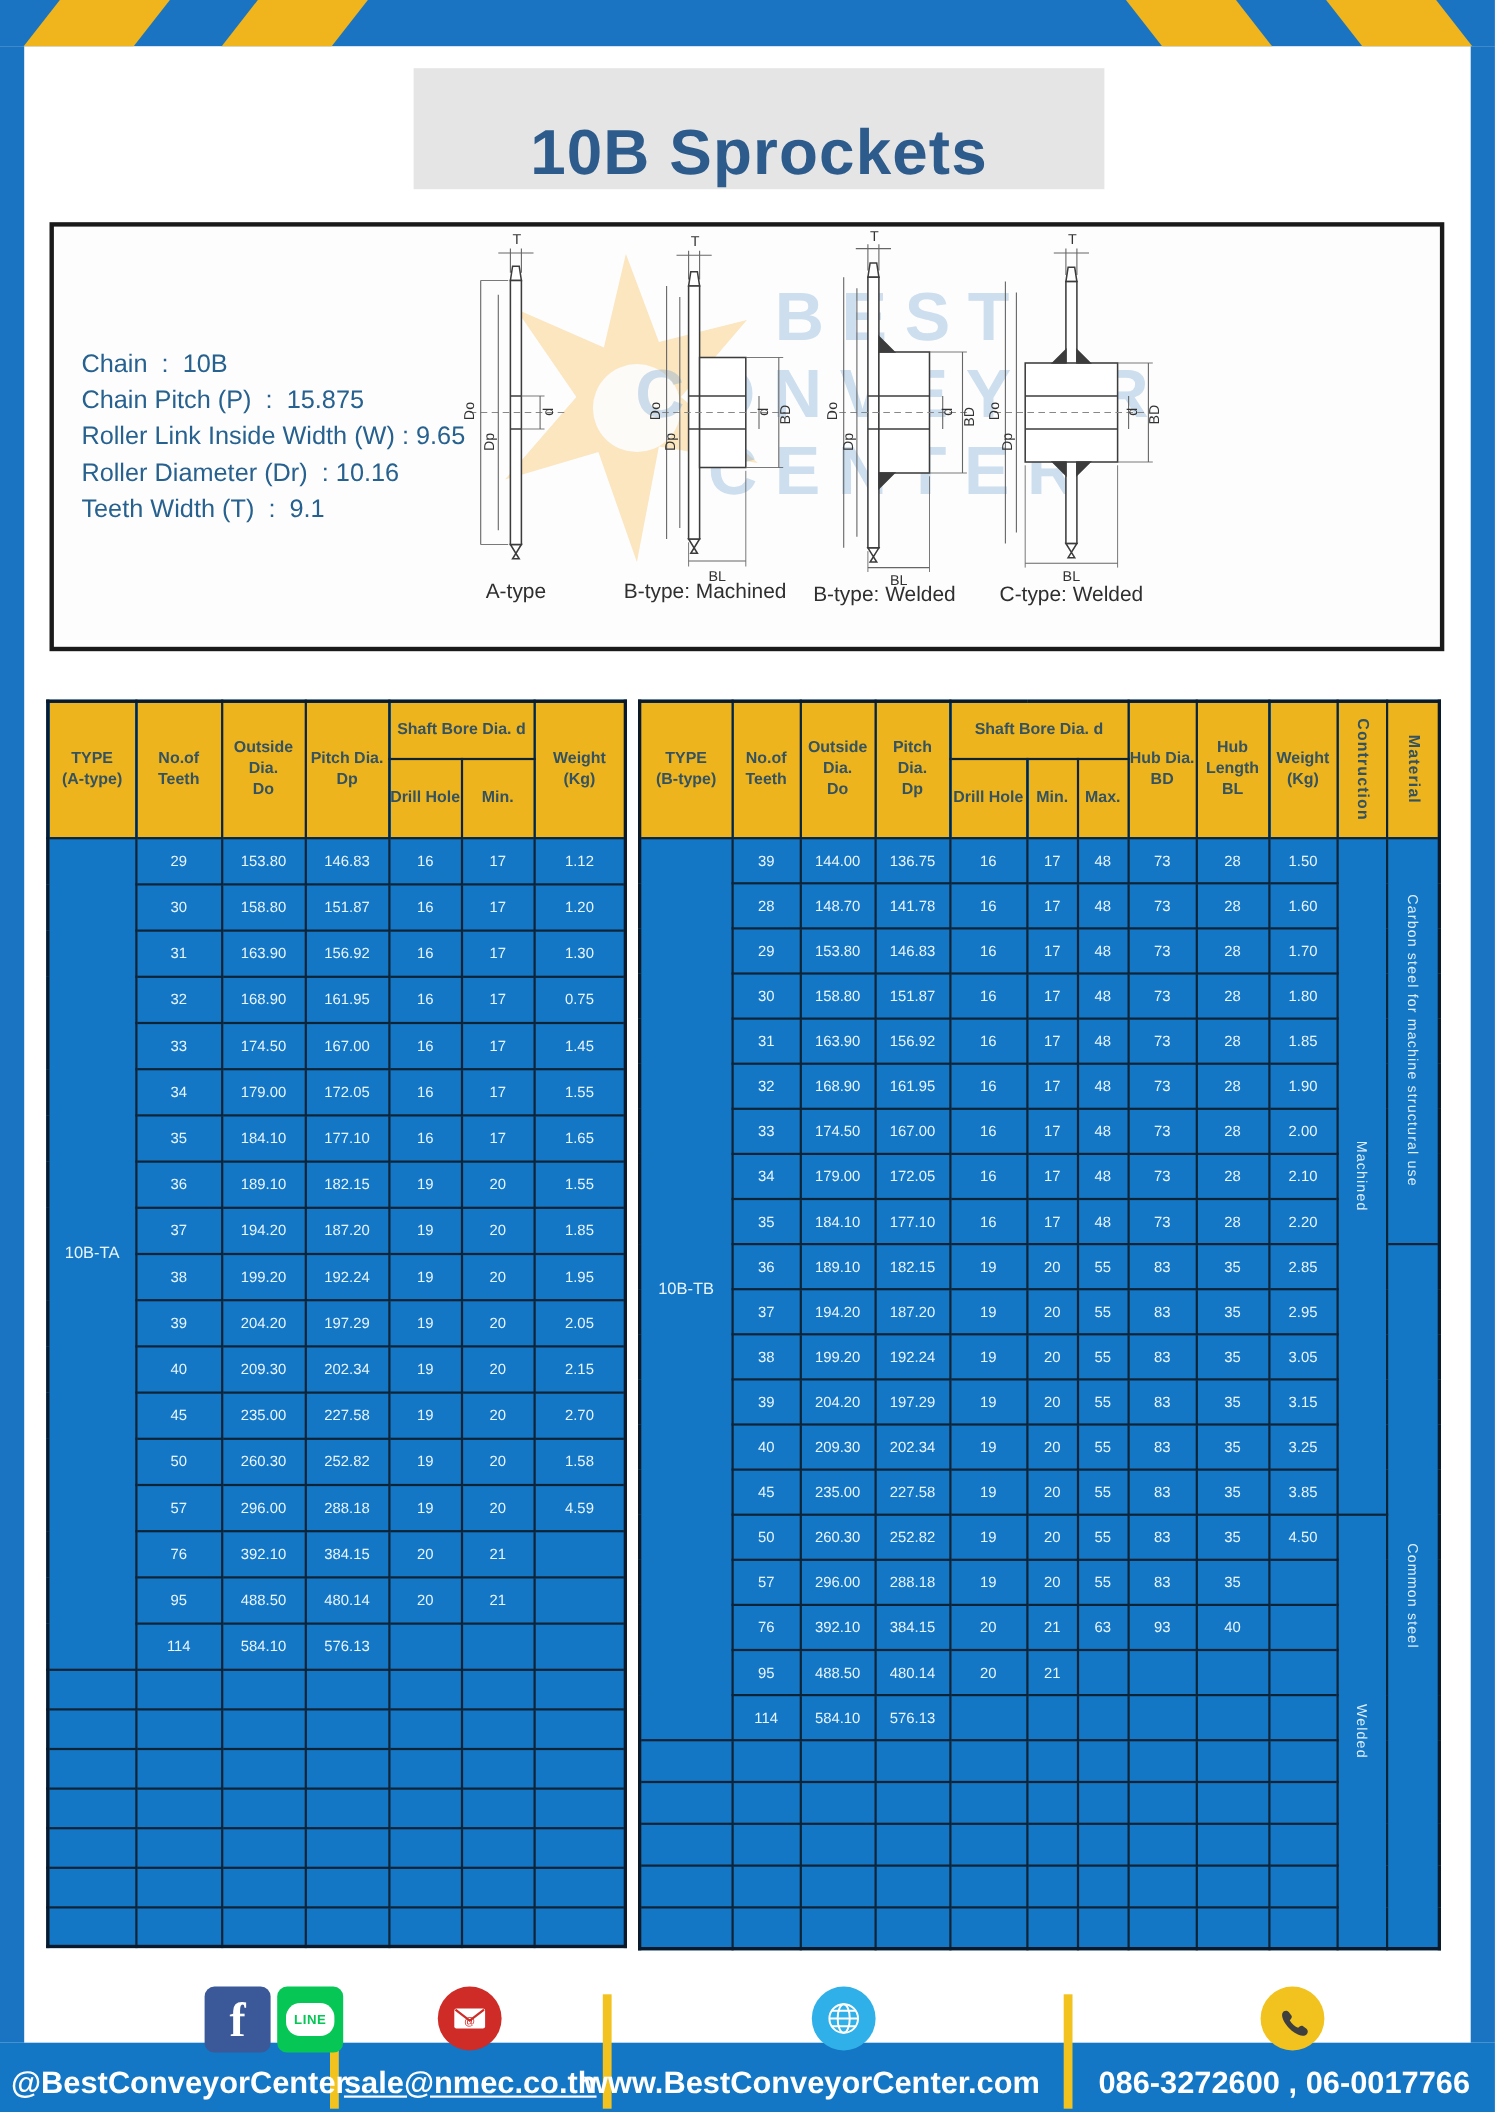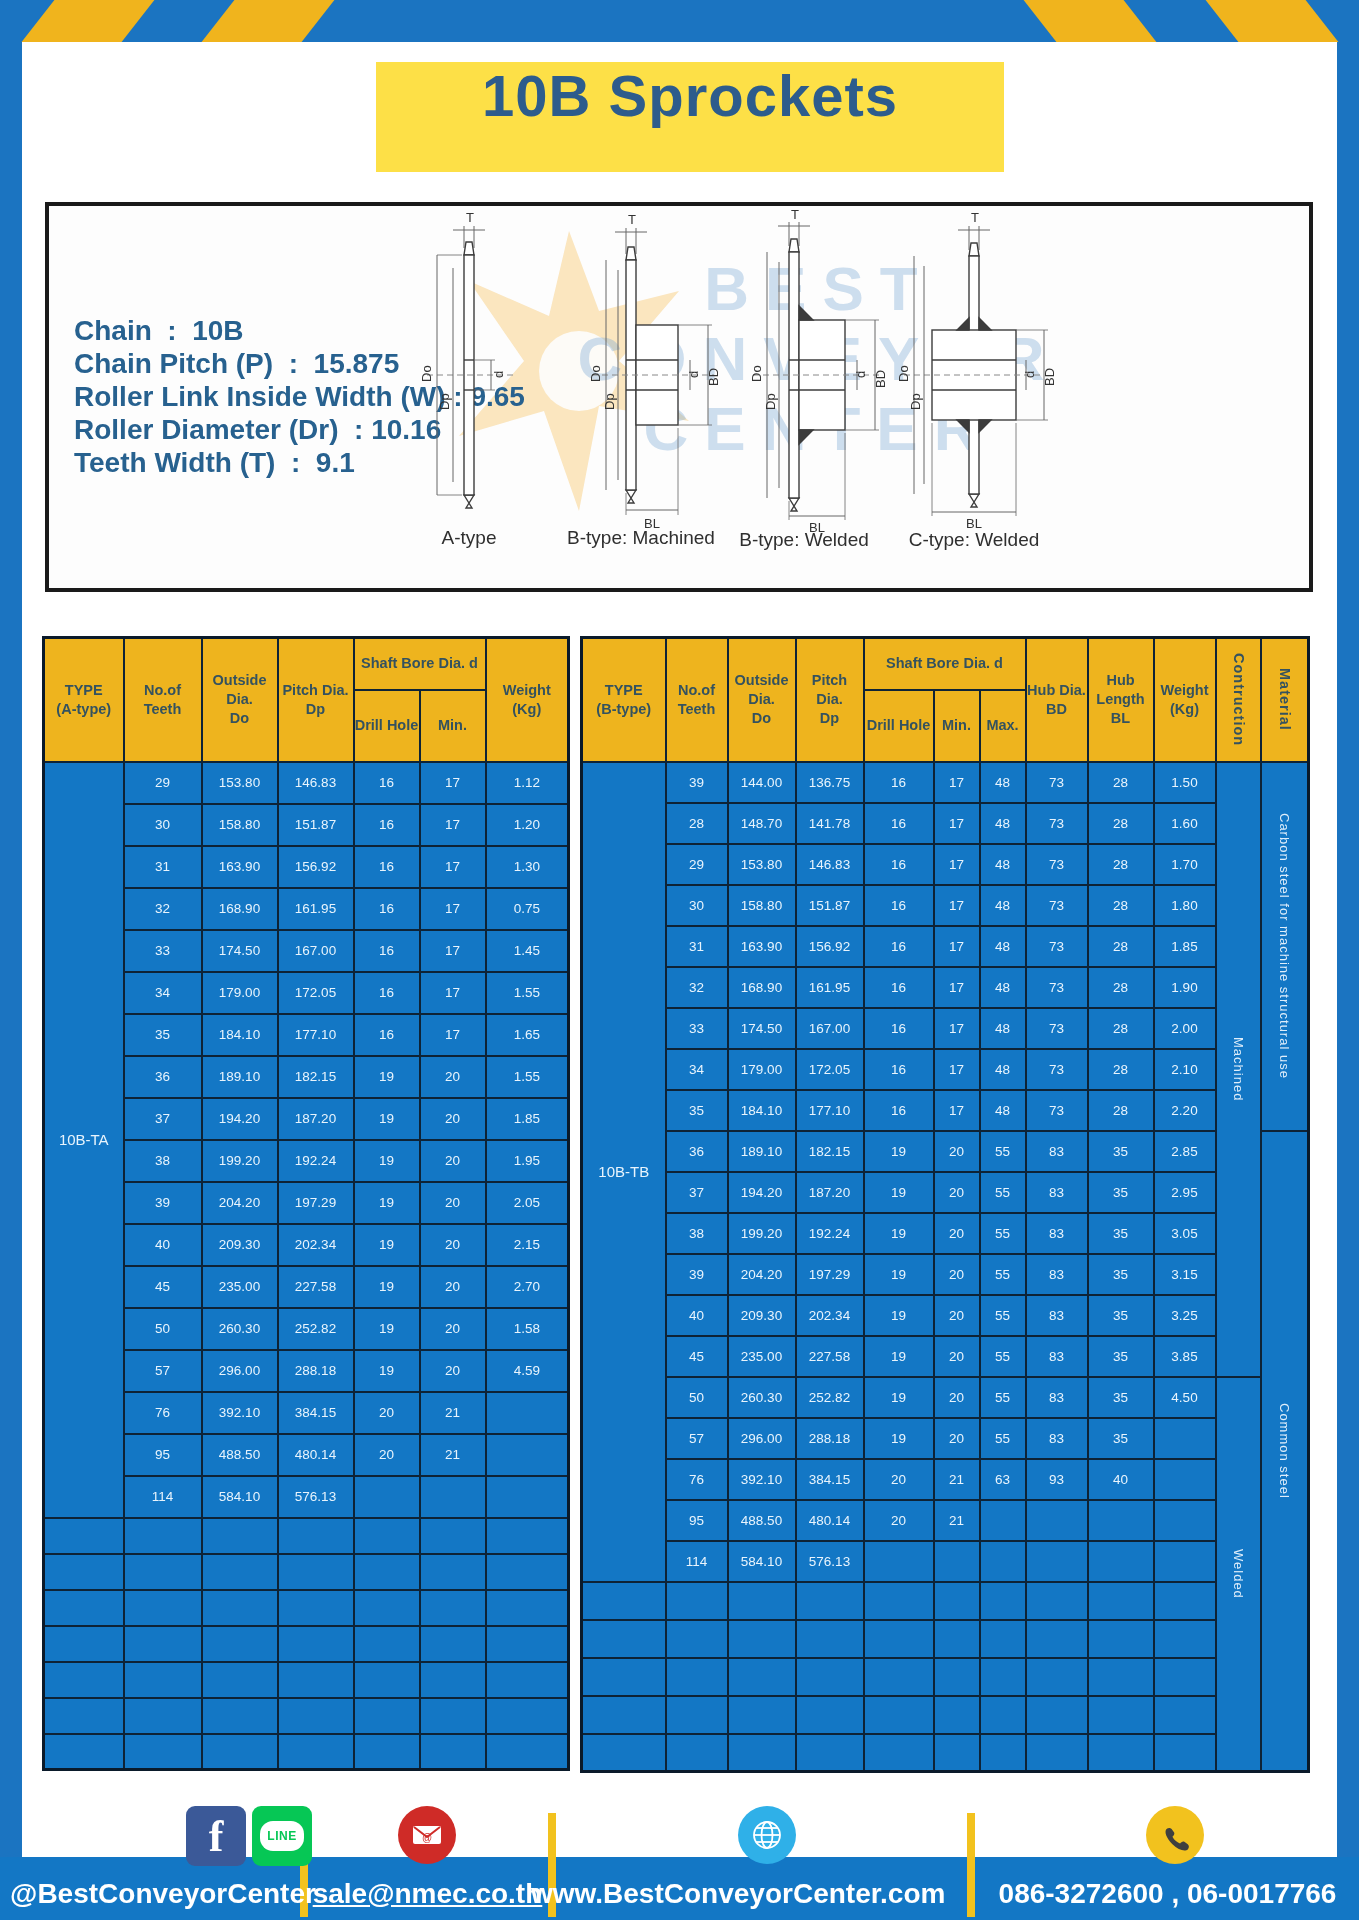--- a/index.html
+++ b/index.html
@@ -10,33 +10,33 @@
   .top-band { position:absolute; top:0; left:0; width:1359px; height:42px; background:#1b74c1; overflow:hidden; z-index:5; }
   .stripe { position:absolute; top:-10px; width:100px; height:62px; background:#f0b41d; }
   .s1 { left:38px;  transform:skewX(-38deg); }
   .s2 { left:218px; transform:skewX(-38deg); }
   .s3 { left:1040px; transform:skewX(38deg); }
   .s4 { left:1222px; transform:skewX(38deg); }
   .frame-left  { position:absolute; top:42px; left:0;  width:22px; height:1815px; background:#1b74c1; }
   .frame-right { position:absolute; top:42px; right:0; width:22px; height:1815px; background:#1b74c1; }
 
   
-  .title-box { position:absolute; left:376px; top:62px; width:628px; height:110px; background:#fde047;
-               display:flex; align-items:flex-start; justify-content:center; }
+  .title-box { position:absolute; left:376px; top:62px; width:628px; height:110px; background:#e5e5e5;
+               display:flex; align-items:flex-end; justify-content:center; }
   .title-box h1 { font-size:58px; font-weight:bold; color:#2d5c8c; letter-spacing:1px; }
 
   
   .panel { position:absolute; left:45px; top:202px; width:1268px; height:390px; background:#fdfdfd;
            border:4px solid #1a1a1a; overflow:hidden; }
   .wm { position:absolute; left:520px; top:48px; width:500px; text-align:center;
         font-weight:bold; font-size:62px; line-height:70px; letter-spacing:16px;
         color:rgba(125,170,212,0.38); z-index:1; }
   .wm-shape { position:absolute; left:380px; top:15px; z-index:1; }
   .specs { position:absolute; left:25px; top:108px; z-index:2; }
-  .specs div { font-size:28px; font-weight:bold; color:#27618f; line-height:33px; white-space:pre; }
+  .specs div { font-size:23px; font-weight:normal; color:#27618f; line-height:33px; white-space:pre; }
   .diag { position:absolute; top:4px; z-index:2; }
   .diag svg { display:block; }
   .dg-a  { left:320px; }
   .dg-bm { left:497px; }
   .dg-bw { left:660px; }
   .dg-cw { left:825px; }
   .dim-label { font-size:13px; fill:#333; font-family:"Liberation Sans",sans-serif; }
   .cap { font-size:19px; fill:#2f2f2f; font-family:"Liberation Sans",sans-serif; }
 
   

